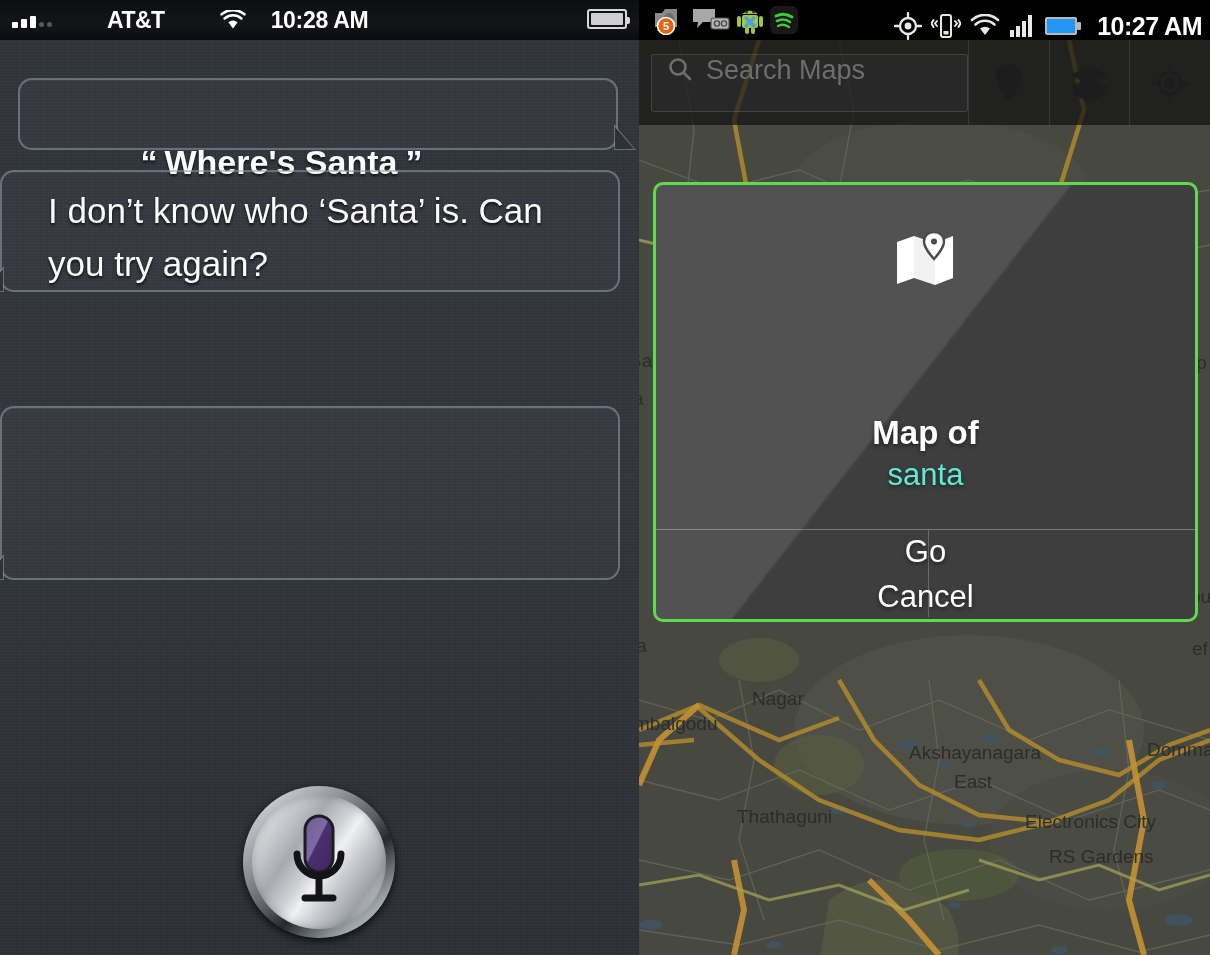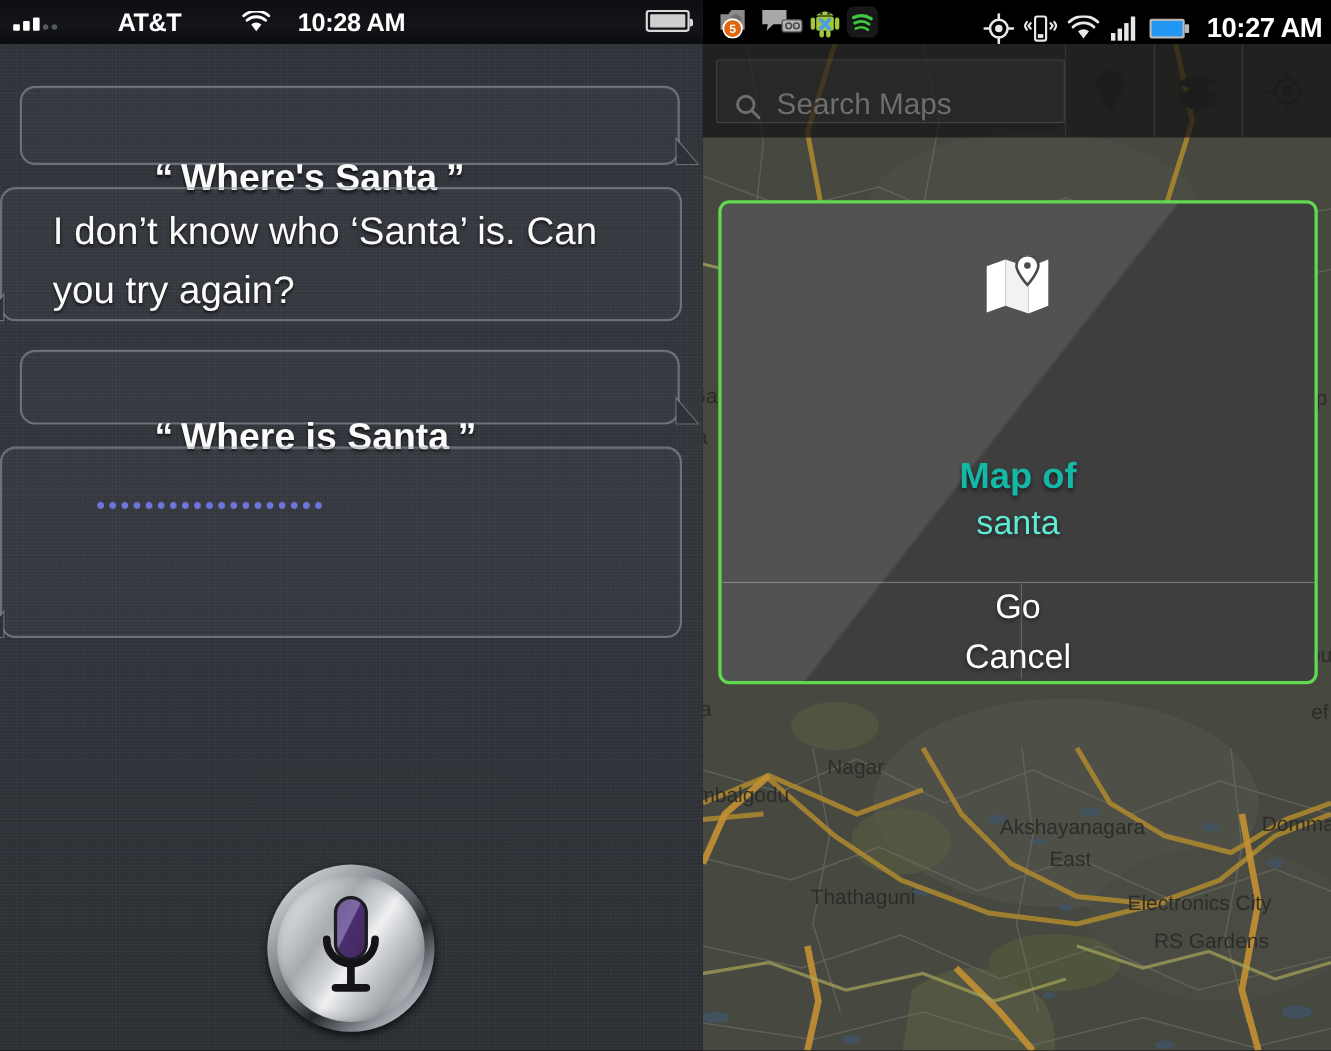--- a/index.html
+++ b/index.html
@@ -164,21 +164,21 @@
 
   .searchbar {
     position: absolute; top: 40px; left: 0; width: 571px; height: 85px;
     background: rgba(20,20,20,0.72); z-index: 20;
     display: flex; align-items: center;
   }
   .searchfield {
     margin-left: 12px; width: 322px; height: 58px;
     border: 1px solid rgba(255,255,255,0.12);
     border-radius: 3px; background: rgba(255,255,255,0.03);
-    display: flex; align-items: flex-end; box-sizing: border-box;
+    display: flex; align-items: flex-start; box-sizing: border-box;
   }
   .search-ph { color: #6e6e6e; font-size: 27px; margin-left: 12px; }
   .tbbtn {
     width: 81px; height: 85px; display: flex; align-items: center; justify-content: center;
     border-left: 1px solid rgba(255,255,255,0.10);
   }
 
   
   .dialog {
     position: absolute; left: 14px; top: 182px; width: 545px; height: 440px;
@@ -191,21 +191,21 @@
     position: absolute; inset: 0;
     background:
       linear-gradient(128deg, rgba(255,255,255,0.045) 0%, rgba(255,255,255,0.045) 47%, rgba(0,0,0,0.16) 47.5%, rgba(0,0,0,0.16) 100%);
     pointer-events: none;
   }
   .dlg-body {
     position: absolute; left: 0; right: 0; top: 0; height: 344px;
     display: flex; flex-direction: column; align-items: center; justify-content: flex-start;
   }
   .dlg-title {
-    color: #14b8a6; font-size: 33px; font-weight: bold; margin-top: 122px;
+    color: #ffffff; font-size: 33px; font-weight: bold; margin-top: 122px;
     text-shadow: 0 2px 4px rgba(0,0,0,0.5);
     text-align: center;
   }
   .dlg-sub {
     color: #5eead4; font-size: 31px; margin-top: 5px;
     text-shadow: 0 2px 4px rgba(0,0,0,0.5);
   }
   .dlg-divider-h {
     position: absolute; left: 0; right: 0; top: 344px; height: 1px;
     background: rgba(255,255,255,0.30);
@@ -241,27 +241,20 @@
           <span class="qm">“</span><span style="padding:0 8px;">Where's Santa</span><span class="qm">”</span>
         </div>
         <div class="tail-r"></div>
       </div>
 
       <div class="bubble siri" style="left:0px; top:170px; width:620px; height:122px; padding:12px 36px 0 46px;">
         <div class="btxt">I don’t know who ‘Santa’ is. Can you try again?</div>
         <div class="tail-l"></div>
       </div>
 
-      <div class="bubble user" style="left:18px; top:318px; width:600px; height:68px; padding:8px 26px 0 26px;">
-        <div class="btxt quoted" style="line-height:46px;">
-          <span class="qm">“</span><span style="padding:0 8px;">Where is Santa</span><span class="qm">”</span>
-        </div>
-        <span class="dotline" style="width:208px; margin-left:40px;"></span>
-        <div class="tail-r"></div>
-      </div>
 
       <div class="bubble siri" style="left:0px; top:406px; width:620px; height:174px; padding:12px 26px 0 46px;">
         <div class="tail-l"></div>
       </div>
 
     </div>
 
     <div class="mic-wrap">
       <div class="mic-outer"></div>
       <div class="mic-inner"></div>

